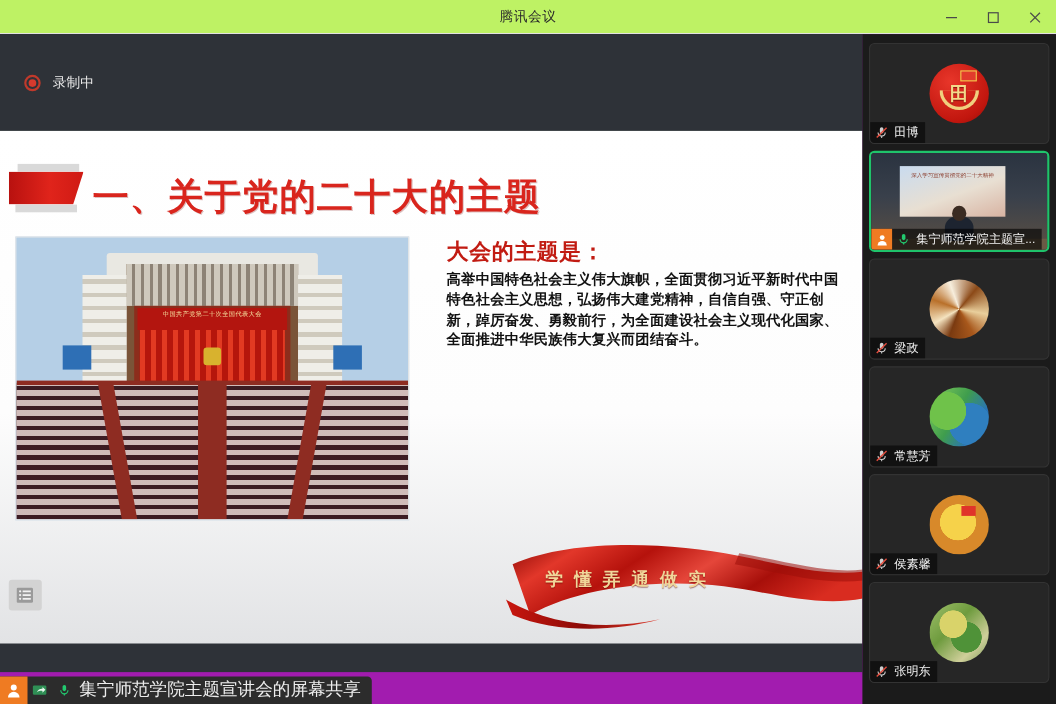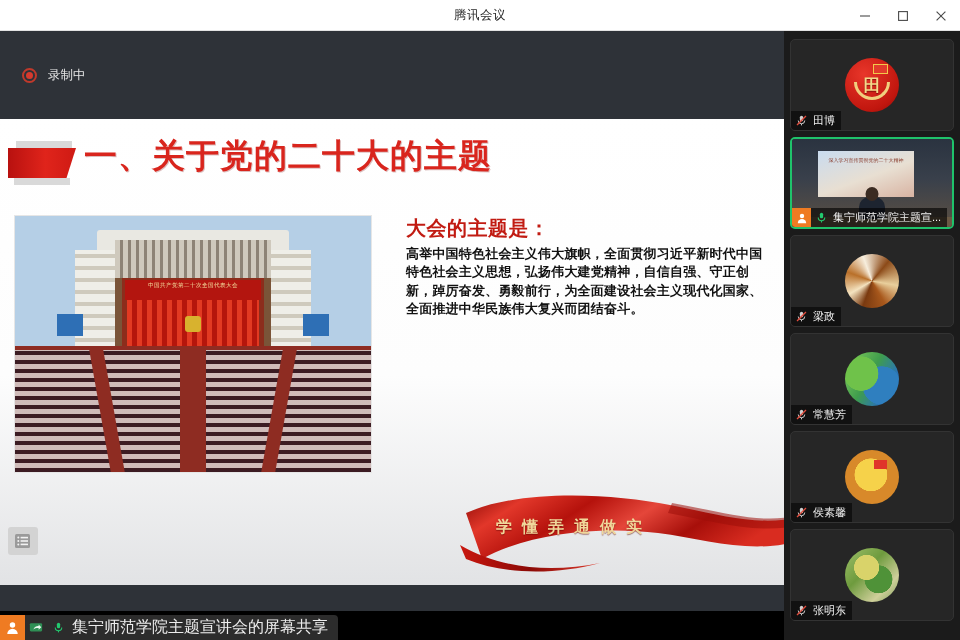--- a/index.html
+++ b/index.html
@@ -7,21 +7,21 @@
     width: 960px; height: 640px;
     overflow: hidden;
     font-family: "Liberation Sans", "DejaVu Sans", sans-serif;
     background: #1b1b1b;
   }
 
   
   .titlebar {
     position: absolute; top: 0; left: 0;
     width: 960px; height: 31px;
-    background: #ffffff;
+    background: #bef264;
     border-bottom: 1px solid #e2e2e2;
     display: flex; align-items: center; justify-content: center;
   }
   .titlebar-title {
     font-size: 12.5px; color: #2b2b2b; letter-spacing: .5px;
   }
   .winctl {
     position: absolute; top: 0; right: 0; height: 31px;
     display: flex; align-items: center;
   }
@@ -29,21 +29,21 @@
     width: 38px; height: 31px;
     display: flex; align-items: center; justify-content: center;
     color: #4a4a4a;
   }
   .winbtn svg { display: block; }
 
   
   .stage {
     position: absolute; top: 31px; left: 0;
     width: 960px; height: 609px;
-    background: #000000;
+    background: #a21caf;
   }
 
   
   .share-region {
     position: absolute; top: 0; left: 0;
     width: 784px; height: 580px;
     background: #2e3238;
   }
   .rec-bar {
     position: absolute; top: 0; left: 0;
@@ -65,21 +65,21 @@
     position: absolute; top: 88px; left: 0;
     width: 784px; height: 466px;
     background: linear-gradient(180deg,#ffffff 0%,#fdfdfd 55%,#e2e3e5 100%);
     overflow: hidden;
   }
 
   
   .slide-head {
     position: absolute; top: 20px; left: 0;
     width: 700px; height: 56px;
-    display: flex; align-items: flex-start;
+    display: flex; align-items: flex-end;
   }
   .banner-deco { position: relative; width: 72px; height: 48px; margin-left: 8px; flex: none; }
   .banner-grey-top {
     position: absolute; top: 2px; left: 8px;
     width: 56px; height: 7px; background: #d9d9d9;
   }
   .banner-grey-bot {
     position: absolute; bottom: 2px; left: 6px;
     width: 56px; height: 7px; background: #d9d9d9;
   }

